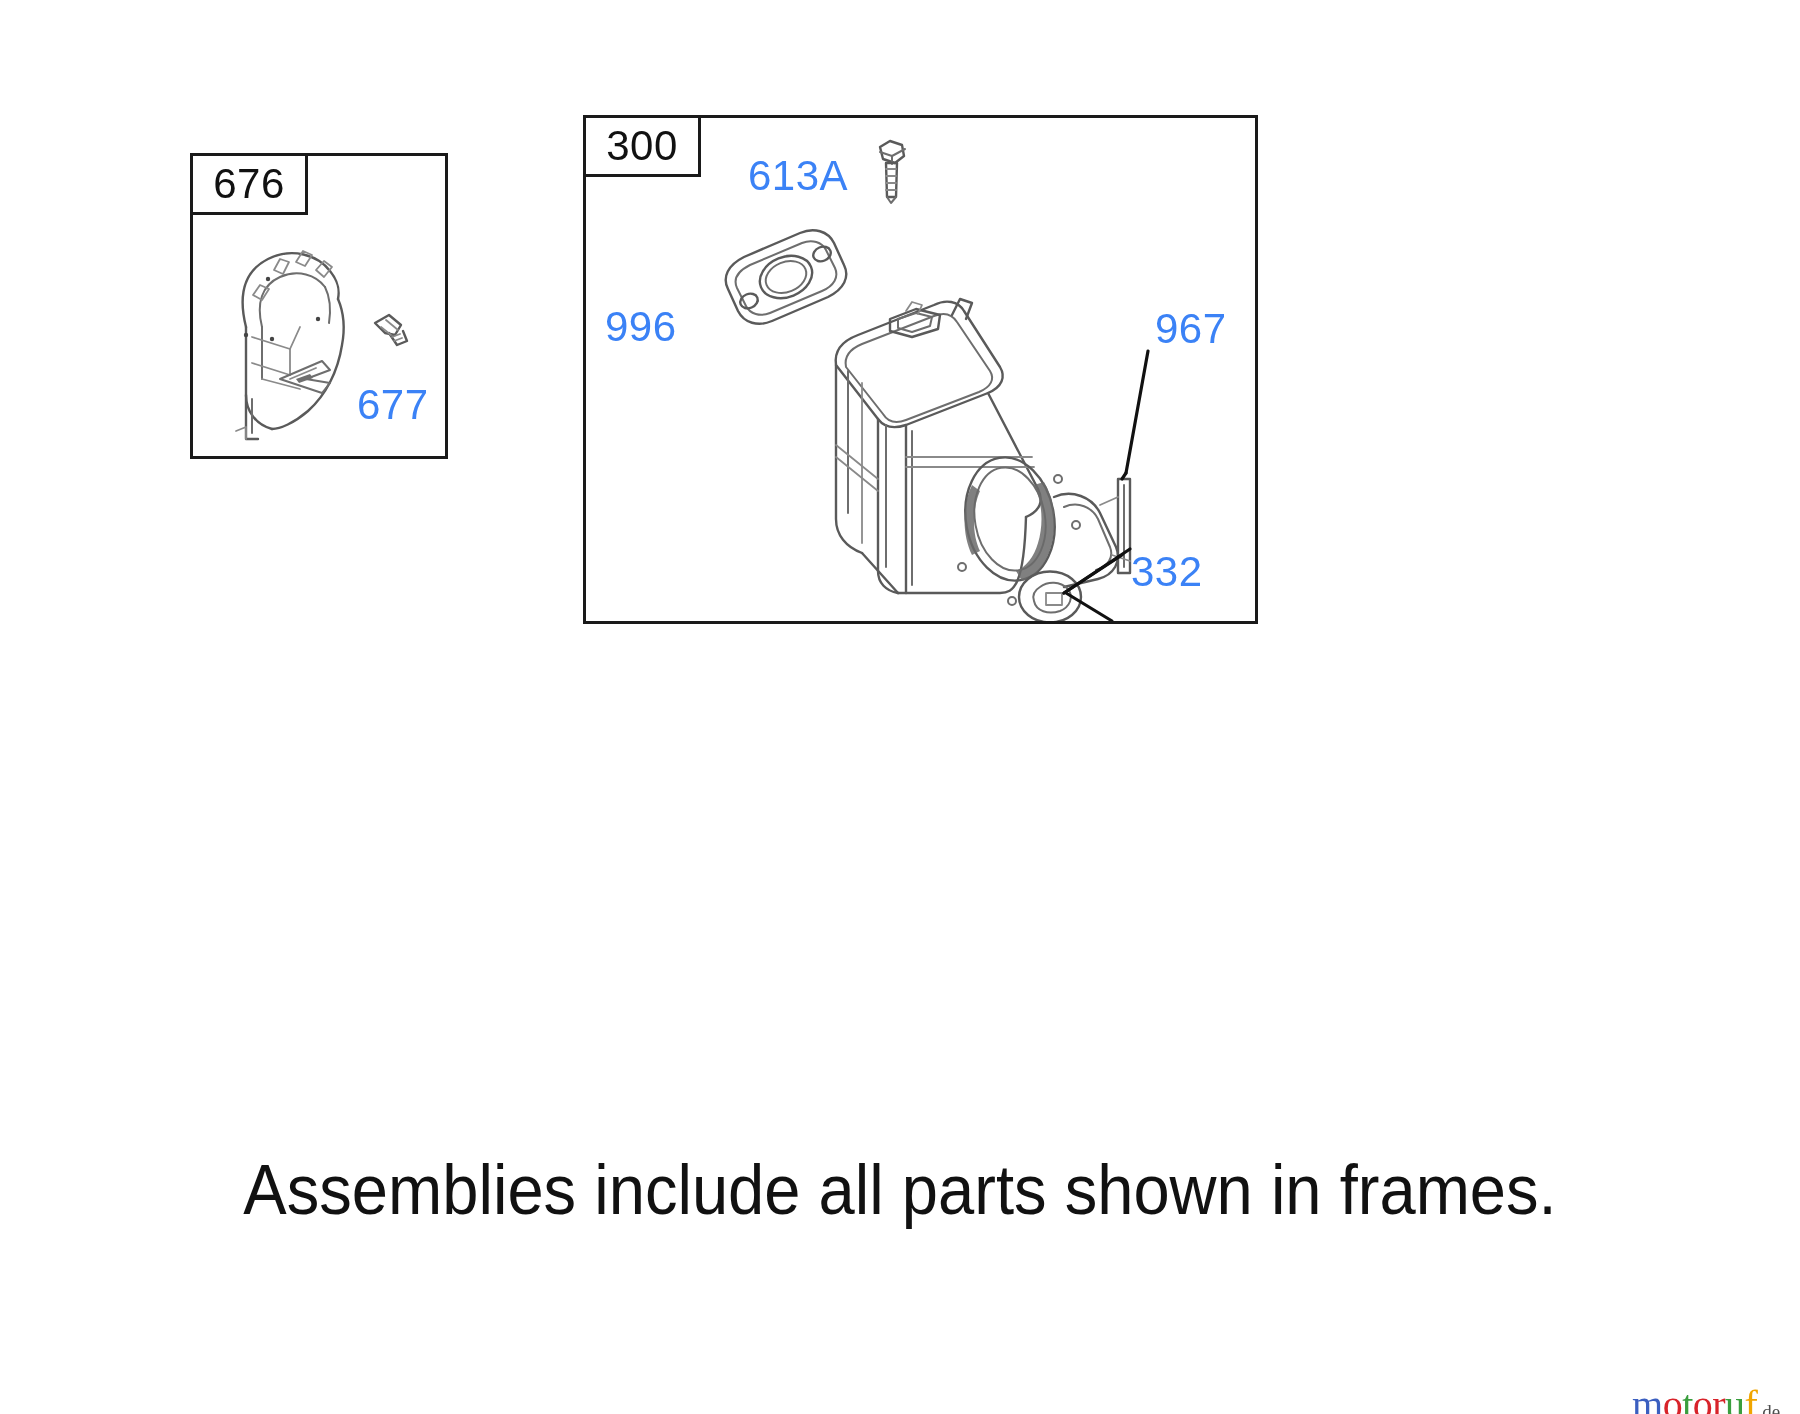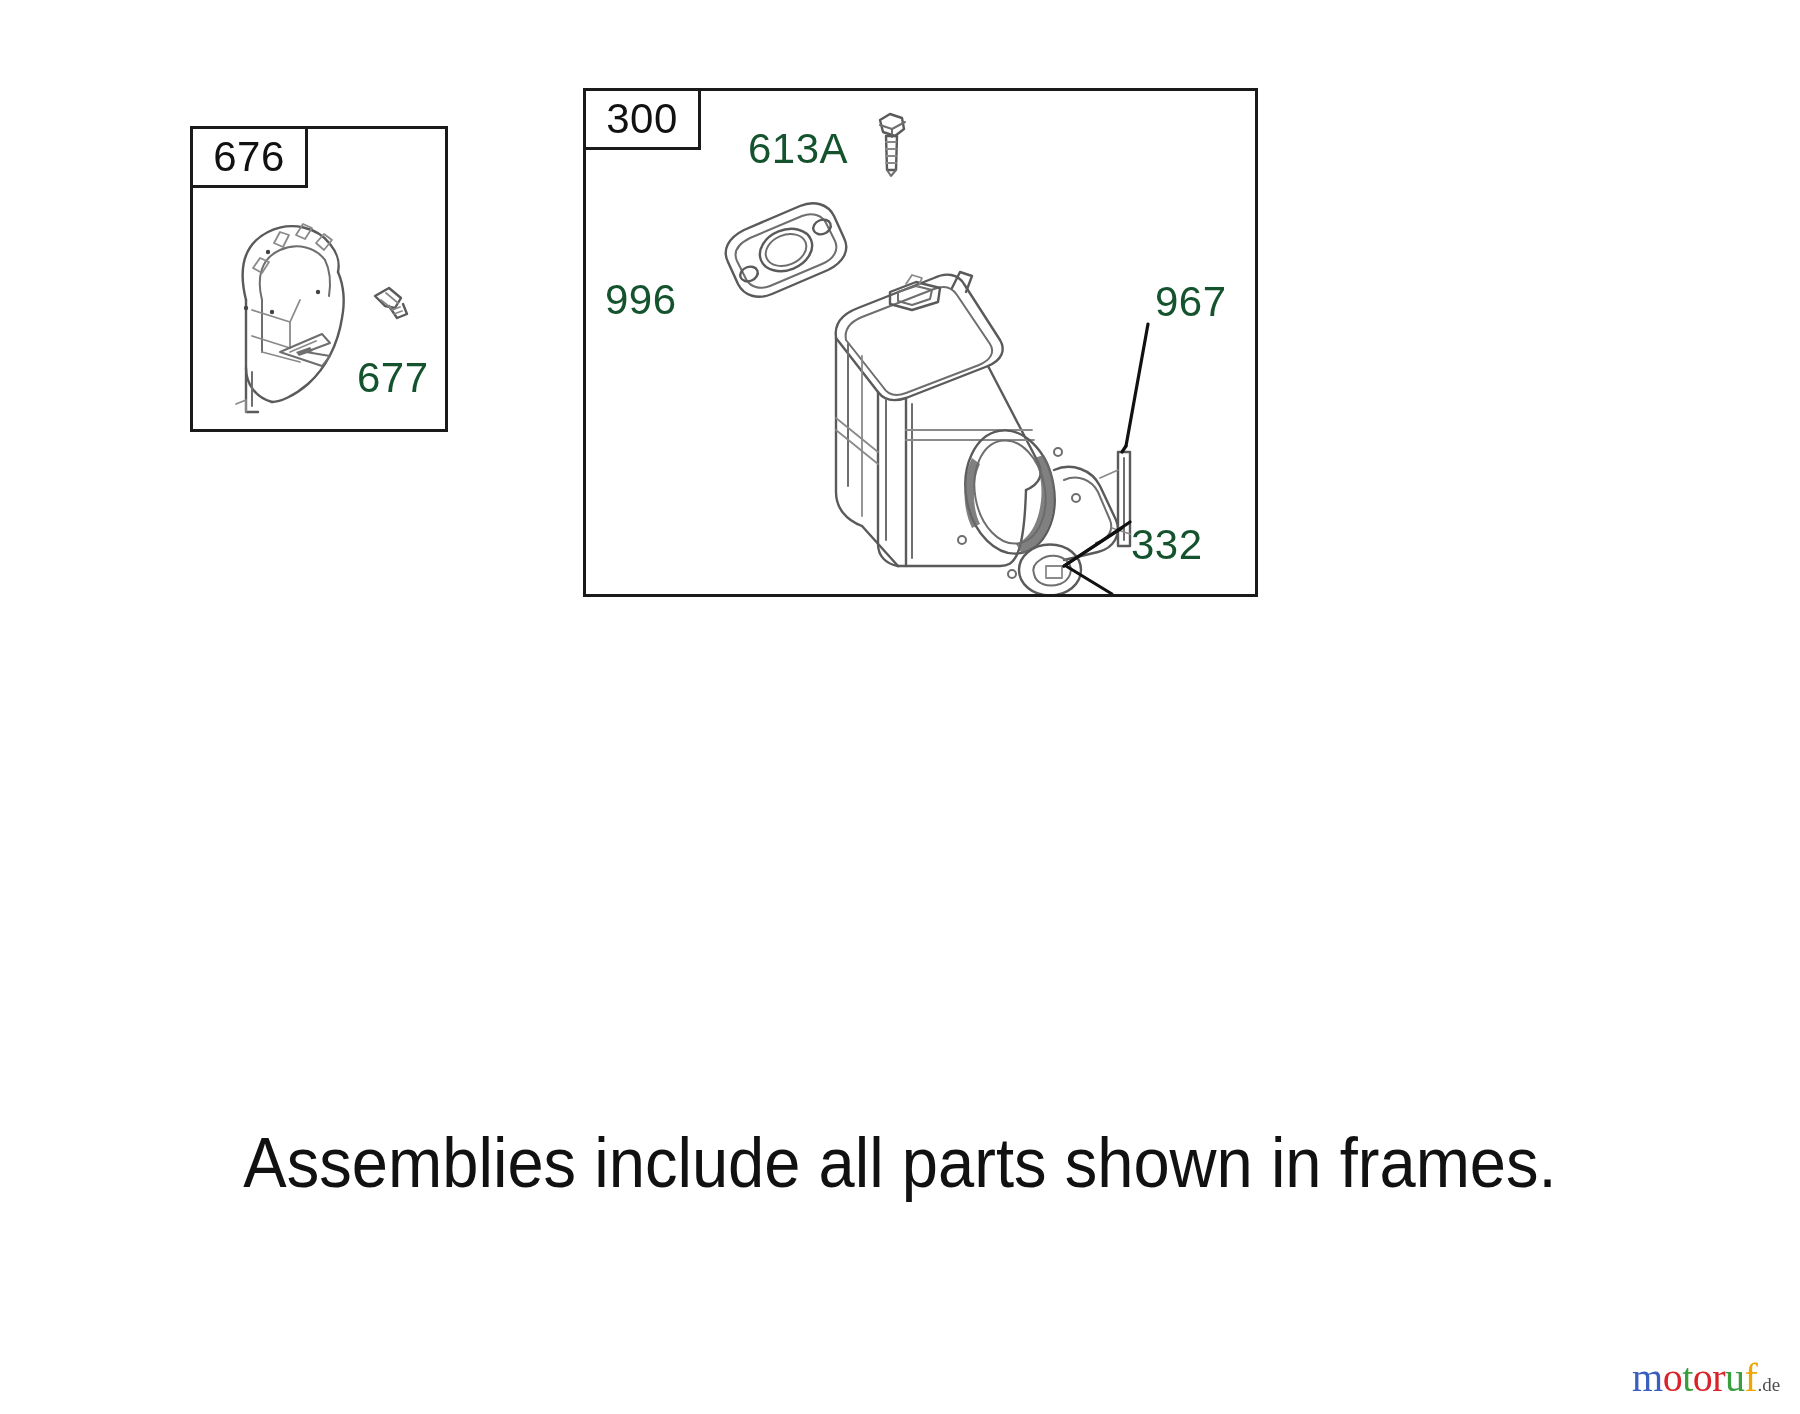--- a/index.html
+++ b/index.html
@@ -12,20 +12,21 @@
     height: 1414px;
     position: relative;
     overflow: hidden;
     font-family: "Liberation Sans", sans-serif;
     color: #000000;
   }
 
   .stage {
     position: absolute;
     inset: 0;
+    margin-top: 27px;
   }
 
   
   .frame {
     position: absolute;
     border: 3px solid #1a1a1a;
     background: transparent;
     box-sizing: border-box;
   }
   .frame-676 { left: 190px; top: 126px; width: 258px; height: 306px; }
@@ -47,21 +48,21 @@
   .tag-676 { left: 190px; top: 126px; width: 118px; height: 62px; }
   .tag-300 { left: 583px; top: 88px; width: 118px; height: 62px; }
 
   
   .callout {
     position: absolute;
     font-size: 42px;
     line-height: 1;
     letter-spacing: 0.5px;
     white-space: nowrap;
-    color: #14532d;
+    color: #3b82f6;
   }
   .lbl-677  { left: 357px;  top: 357px; }
   .lbl-613a { left: 748px;  top: 128px; }
   .lbl-883  { left: 605px;  top: 279px; }
   .lbl-613  { left: 1155px; top: 281px; }
   .lbl-725  { left: 1131px; top: 524px; }
 
   
   .art {
     position: absolute;

